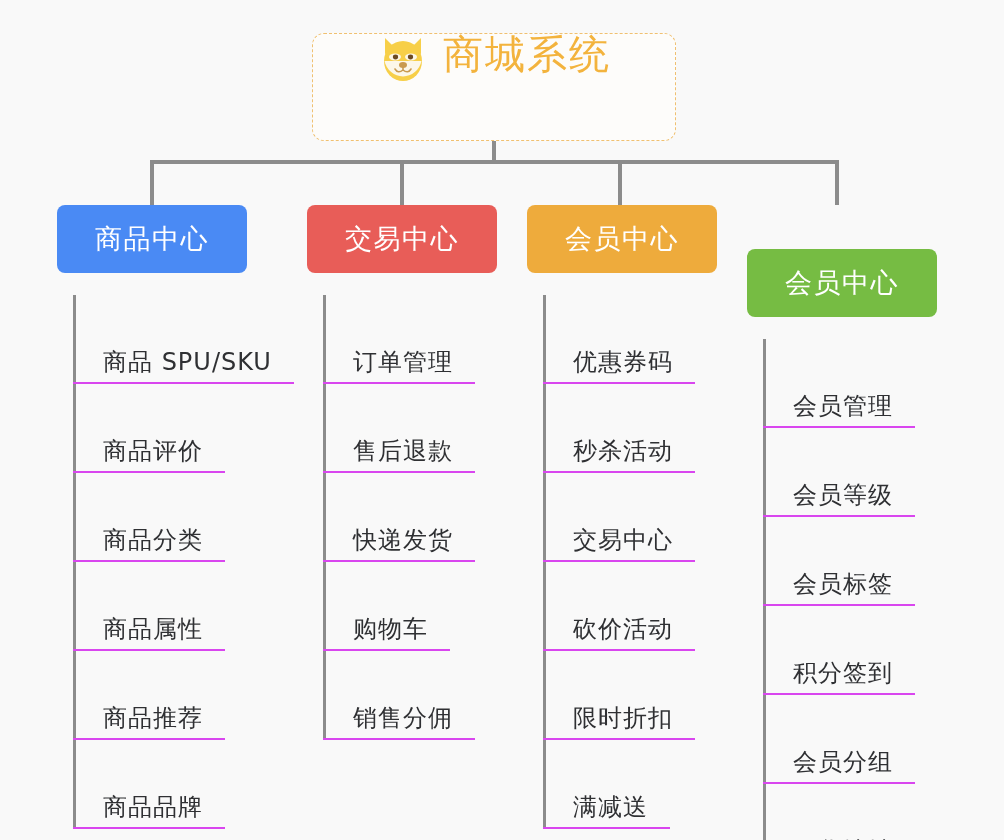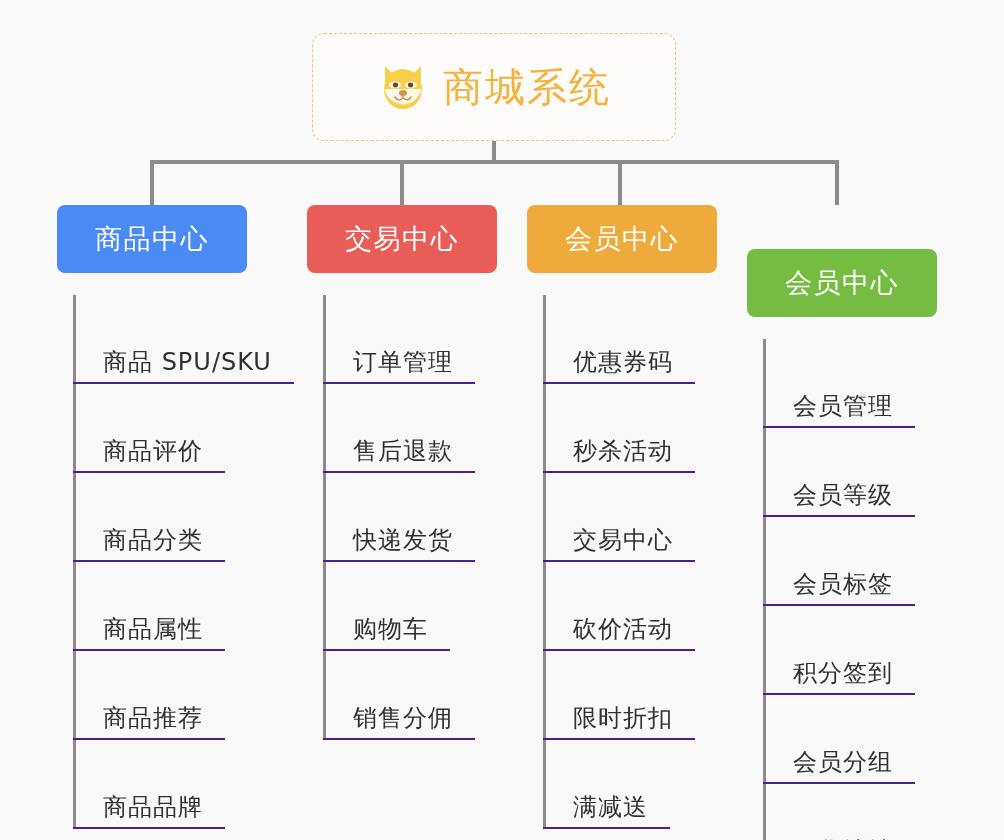--- a/index.html
+++ b/index.html
@@ -27,21 +27,21 @@
     position: absolute;
     left: 312px;
     top: 33px;
     width: 364px;
     height: 108px;
     box-sizing: border-box;
     background: #fdfcfa;
     border: 1.5px dashed #f0c070;
     border-radius: 12px;
     display: flex;
-    align-items: center;
+    align-items: flex-start;
     justify-content: center;
     gap: 14px;
   }
   .root-title {
     color: #f3b33d;
     font-size: 40px;
     letter-spacing: 2px;
     line-height: 1;
     white-space: nowrap;
   }
@@ -110,21 +110,21 @@
     padding-left: 16px;
   }
   .leaf-text {
     display: inline-block;
     font-size: 24px;
     color: #2f3033;
     letter-spacing: 1px;
     line-height: 1.12;
     white-space: nowrap;
     padding: 0 22px 6px 30px;
-    border-bottom: 2px solid #4c1d95;
+    border-bottom: 2px solid #d946ef;
   }
 </style>
 </head>
 <body>
 
 <div id="diagram">
 
   <div class="root-node">
     <span class="shiba-wrap">
       <svg class="shiba-icon" viewBox="0 0 52 50" xmlns="http://www.w3.org/2000/svg">

